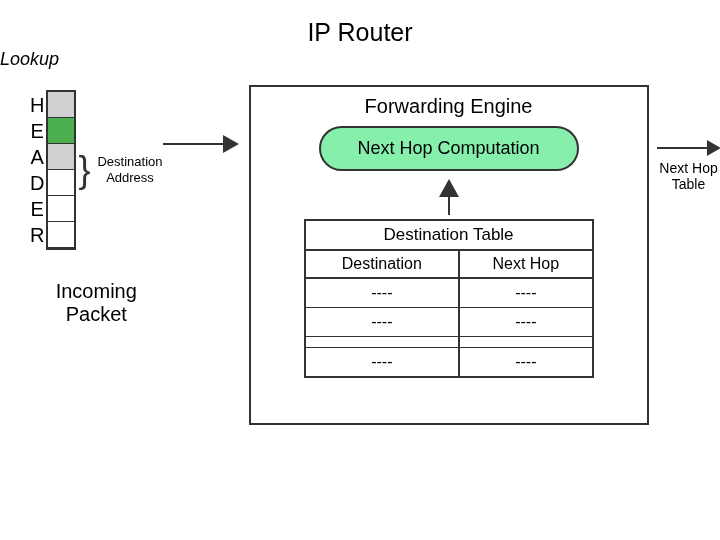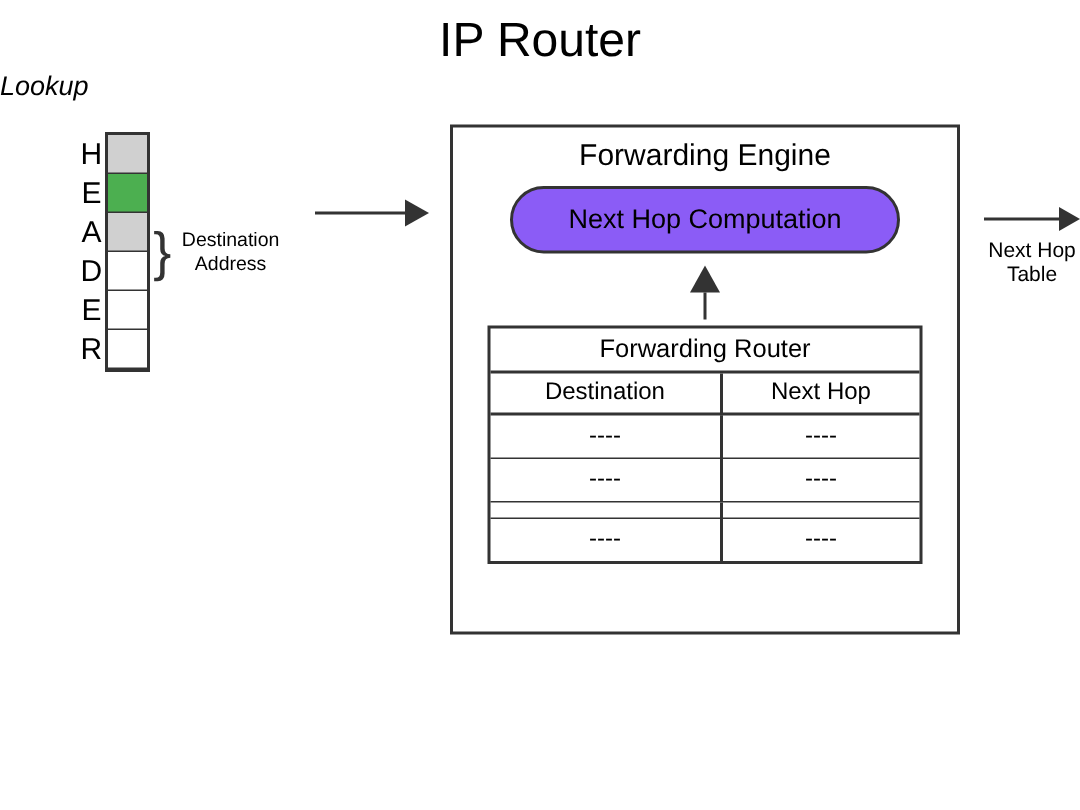--- a/index.html
+++ b/index.html
@@ -7,23 +7,23 @@
       width: 720px;
       height: 540px;
       background: #fff;
       font-family: Arial, sans-serif;
       overflow: hidden;
       position: relative;
     }
 
     .page-title {
       text-align: center;
-      font-size: 32px;
-      font-weight: normal;
-      margin-top: 8px;
+      font-size: 25px;
+      font-weight: normal;
+      margin-top: 18px;
     }
 
     .page-subtitle {
       font-size: 18px;
       font-style: italic;
       margin-top: 2px;
       margin-bottom: 10px;
     }
 
     .main-area {
@@ -116,36 +116,36 @@
       display: flex;
       flex-direction: column;
       align-items: flex-start;
       flex: 1;
       padding-left: 10px;
       position: relative;
     }
 
     .forwarding-engine-box {
       border: 2.5px solid #333;
-      width: 340px;
+      width: 400px;
       min-height: 340px;
       position: relative;
       margin-top: 5px;
     }
 
     .engine-title {
       font-size: 20px;
       text-align: center;
       margin-top: 8px;
       font-weight: normal;
     }
 
     
     .nhc-oval {
-      background: #8b5cf6;
+      background: #86efac;
       border: 2.5px solid #333;
       border-radius: 50px;
       text-align: center;
       padding: 10px 18px;
       font-size: 18px;
       font-weight: normal;
       margin: 8px auto 8px auto;
       width: 260px;
     }
 
@@ -245,20 +245,24 @@
         <div class="strip-segment strip-white"></div>
         <div class="strip-segment strip-white"></div>
         <div class="strip-segment strip-white"></div>
       </div>
 
       <div class="brace-arrow">}</div>
 
       <div class="dest-addr-label">Destination<br>Address</div>
     </div>
 
+    <div class="incoming-label">
+      <span>Incoming</span><br>
+      <span>Packet</span>
+    </div>
   </div>
 
   <div style="position:relative; width:80px; display:flex; align-items:center; margin-top:55px;">
     <div style="width:60px; height:2px; background:#333;"></div>
     <div style="width:0;height:0;border-top:9px solid transparent;border-bottom:9px solid transparent;border-left:16px solid #333;"></div>
   </div>
 
   <div class="right-column">
     <div class="forwarding-engine-box">
       <div class="engine-title">Forwarding Engine</div>
@@ -266,21 +270,21 @@
       <div class="nhc-oval">Next Hop Computation</div>
 
       <div class="arrow-up-container">
         <div style="display:flex;flex-direction:column;align-items:center;">
           <div class="arrow-up"></div>
           <div class="arrow-line-up"></div>
         </div>
       </div>
 
       <div class="forwarding-table-container">
-        <div class="ft-title">Forwarding Router</div>
+        <div class="ft-title">Destination Table</div>
         <table class="ft-table">
           <thead>
             <tr>
               <th>Destination</th>
               <th>Next Hop</th>
             </tr>
           </thead>
           <tbody id="ft-body">
           <tr>
                 <td>----</td>

